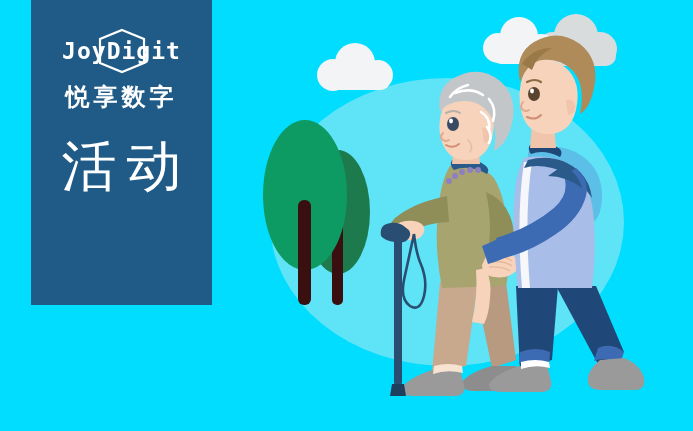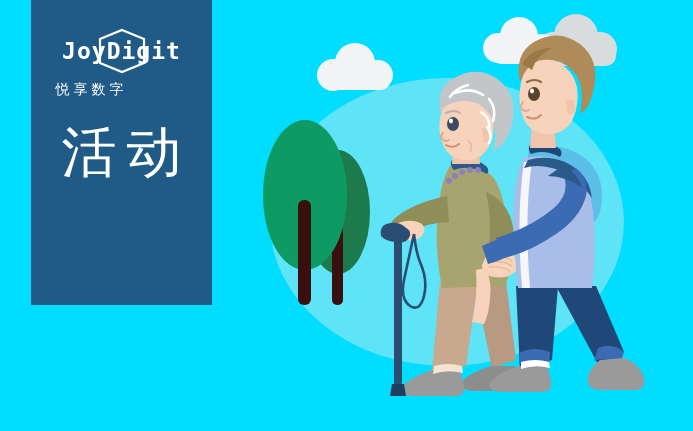--- a/index.html
+++ b/index.html
@@ -16,32 +16,32 @@
 
   
   #panel{
     position:absolute;left:31px;top:0;width:181px;height:305px;
     background:#1f5b86;
     display:flex;flex-direction:column;align-items:center;
     box-sizing:border-box;
   }
 
   
-  #logo-block{margin-top:28px;display:flex;flex-direction:column;align-items:flex-start;}
+  #logo-block{margin-top:28px;display:flex;flex-direction:column;align-items:center;}
   #logo-mark{position:relative;width:132px;height:46px;}
   #logo-mark svg{position:absolute;left:0;top:0;}
   #logo-word{
     position:absolute;left:0;top:0;width:132px;height:46px;
     display:flex;align-items:center;justify-content:center;
     color:#ffffff;font-size:23px;letter-spacing:1px;font-weight:bold;
     font-family:"DejaVu Sans Mono", monospace;
   }
   #logo-sub{
-    margin-top:7px;color:#ffffff;font-size:14px;letter-spacing:4px;
-    font-weight:normal;font-family:"DejaVu Sans", sans-serif;
+    margin-top:7px;color:#ffffff;font-size:24px;letter-spacing:4px;
+    font-weight:bold;font-family:"DejaVu Sans", sans-serif;
   }
 
   
   #headline{margin-top:22px;display:flex;align-items:center;justify-content:center;}
   .headline-line{
     color:#ffffff;font-size:55px;line-height:62px;letter-spacing:10px;
     text-indent:10px;font-family:"DejaVu Sans", sans-serif;white-space:nowrap;
   }
   .headline-line.bold{font-weight:bold;}
 </style>

